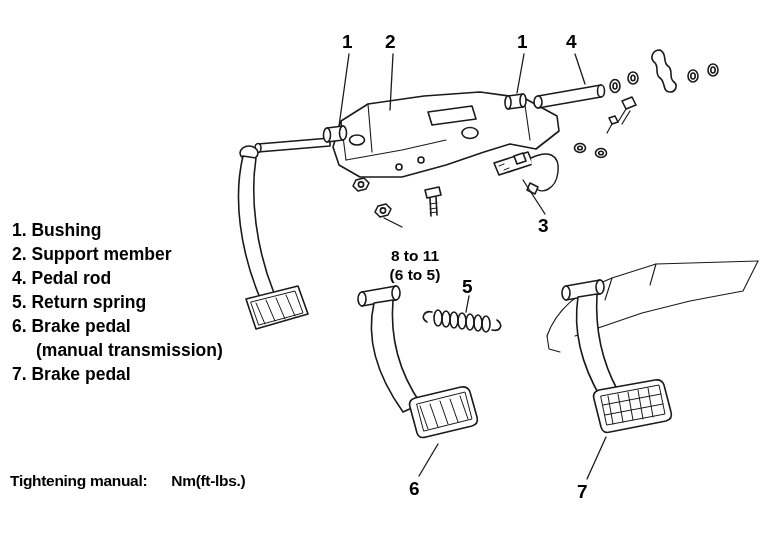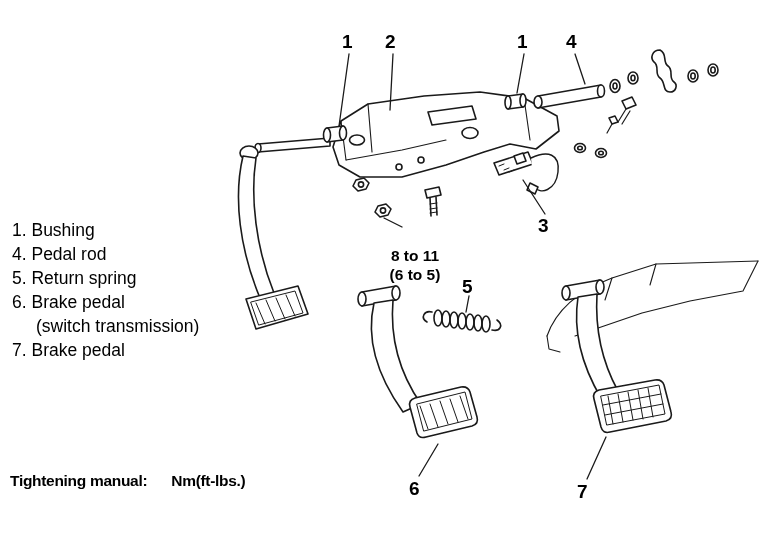--- a/index.html
+++ b/index.html
@@ -1,21 +1,21 @@
 <!DOCTYPE html>
 <html><head>
 <meta charset="utf-8">
 <style>
   * { margin:0; padding:0; box-sizing:border-box; }
   html,body { background:#fff; }
   body { font-family:"Liberation Sans", sans-serif; color:#000; }
   .stage { position:relative; width:770px; height:535px; background:#fff; overflow:hidden; }
   .art { position:absolute; left:0; top:0; }
   .callout { position:absolute; font-weight:bold; font-size:19px; line-height:20px; }
-  .parts-list { position:absolute; left:12px; top:218px; font-weight:normal; font-size:17.5px; line-height:24px; white-space:nowrap; }
+  .parts-list { position:absolute; left:12px; top:218px; font-weight:bold; font-size:17.5px; line-height:24px; white-space:nowrap; }
   .parts-list div.indent { padding-left:24px; }
   .torque-note { position:absolute; left:372px; top:226px; width:86px; text-align:center; font-weight:bold; font-size:15.5px; line-height:19px;margin-top:20px; }
   .footer-note { position:absolute; left:10px; top:472px; font-weight:bold; font-size:15.5px; letter-spacing:-0.3px; white-space:nowrap; }
   .footer-note .units { margin-left:24px; }
 </style>
 </head>
 <body>
 
 <div class="stage">
 
@@ -167,24 +167,25 @@
   <div class="callout" style="left:409px; top:479px;">6</div>
   <div class="callout" style="left:577px; top:482px;">7</div>
 
   <div class="torque-note">
     <div>8 to 11</div>
     <div>(6 to 5)</div>
   </div>
 
   <div class="parts-list">
     <div>1. Bushing</div>
+    <div>2. Support member</div>
     <div>4. Pedal rod</div>
     <div>5. Return spring</div>
     <div>6. Brake pedal</div>
-    <div class="indent">(switch transmission)</div>
+    <div class="indent">(manual transmission)</div>
     <div>7. Brake pedal</div>
   </div>
 
   <div class="footer-note">
     <span>Tightening manual:</span><span class="units">Nm(ft-lbs.)</span>
   </div>
 
 </div>
 
 </body></html>

